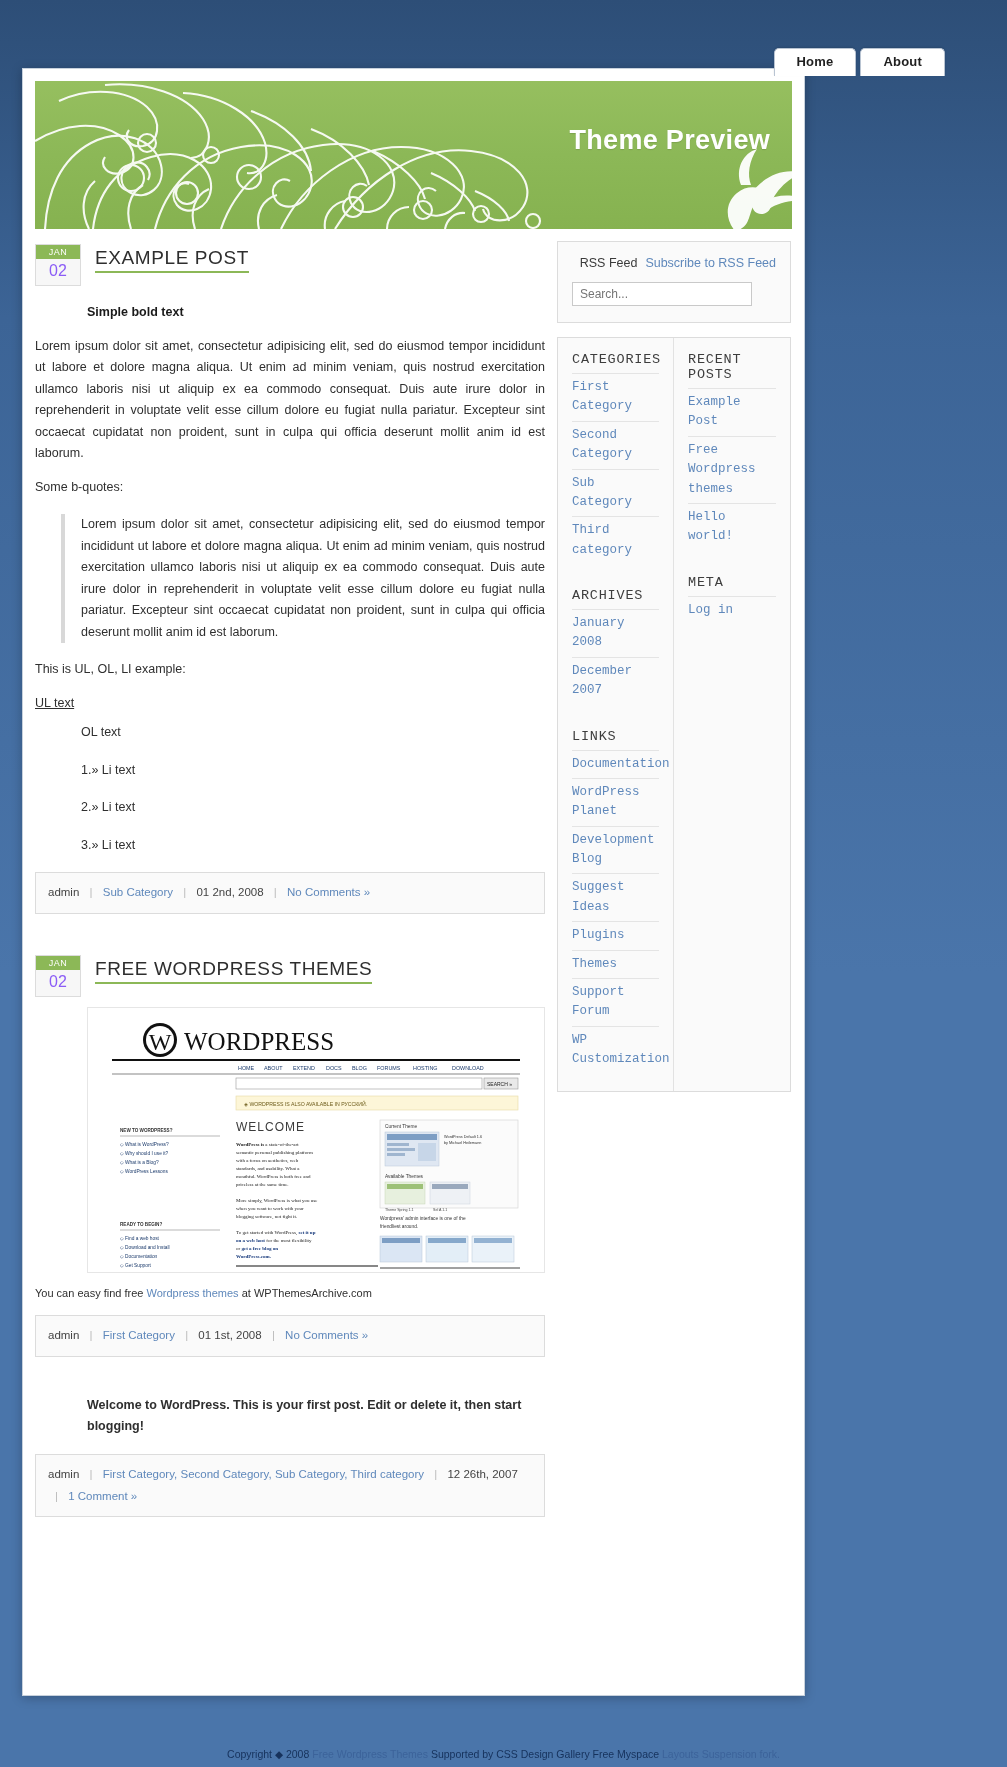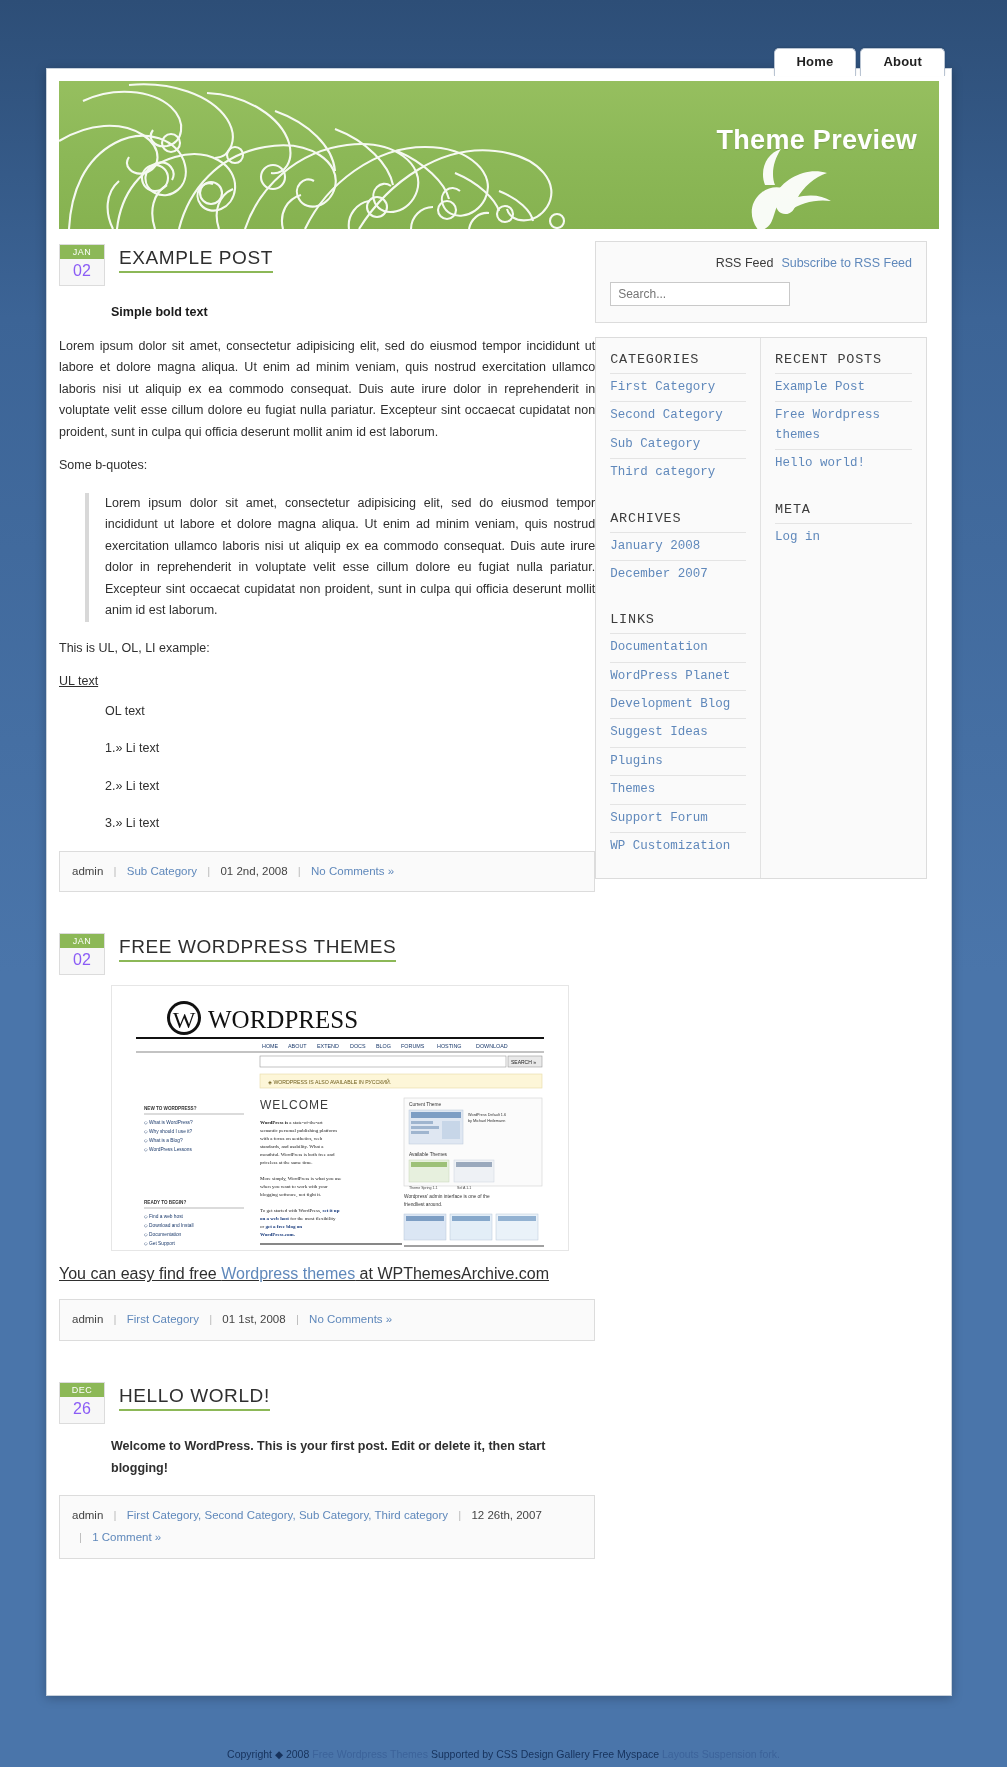--- a/index.html
+++ b/index.html
@@ -31,25 +31,24 @@
     line-height:1.1;
     letter-spacing:.2px;
     box-shadow:0 -1px 2px rgba(0,0,0,.12);
     cursor:pointer;
   }
   .tab.inactive { color:#1f1f1f; }
 
   
   #page {
     position:absolute; left:22px; top:68px;
-    width:906px; height:1628px;
+    width:783px; height:1628px;
     background:#fff;
     border:1px solid #c7d1dc;
     box-shadow:0 2px 10px rgba(0,0,0,.25);
-    margin-left:24px;
   }
 
   
   #banner {
     position:relative;
     margin:12px 12px 0 12px;
     height:148px;
     background:linear-gradient(180deg,#96bf5f 0%,#8cb857 50%,#86b250 100%);
     overflow:hidden;
   }
@@ -58,21 +57,21 @@
     position:absolute;
     right:22px; top:44px;
     color:#ffffff;
     font-size:27px;
     font-weight:bold;
     letter-spacing:.3px;
     text-shadow:0 1px 1px rgba(0,0,0,.12);
   }
 
   
-  #cols { display:flex; padding:12px 24px 0 12px; }
+  #cols { display:flex; padding:12px 13px 0 12px; gap:12px; }
   #content { width:572px; }
   #sidebar { width:354px; }
 
   
   .post { position:relative; margin-bottom:38px; }
   .post-head { display:flex; align-items:flex-start; }
   .datebox {
     width:46px; flex:0 0 46px;
     border:1px solid #dcdcdc;
     background:#fff;
@@ -120,21 +119,21 @@
   .ol-level { margin-left:46px; }
 
   
   .post-img-wrap {
     margin:10px 0 10px 52px;
     width:458px; height:266px;
     background:#fff;
     border:1px solid #e6e6e6;
     overflow:hidden;
   }
-  .caption-line { font-size:16px; color:#2f2f2f; margin:14px 0 0 0;text-decoration:underline; }
+  .caption-line { font-size:11px; color:#2f2f2f; margin:14px 0 0 0; }
   .caption-line a { color:#5f88bb; text-decoration:none; }
 
   
   .meta {
     margin-top:16px;
     border:1px solid #dcdcdc;
     background:#fafafa;
     font-size:11.5px;
     color:#444;
     padding:9px 12px;
@@ -406,27 +405,20 @@
           <span class="sep">|</span>
           <a href="#">First Category</a>
           <span class="sep">|</span>
           <span>01 1st, 2008</span>
           <span class="sep">|</span>
           <a href="#">No Comments »</a>
         </div>
       </div>
 
       <div class="post">
-        <div class="post-head">
-          <div class="datebox">
-            <div class="m">DEC</div>
-            <div class="d">26</div>
-          </div>
-          <h2 class="post-title">HELLO WORLD!</h2>
-        </div>
         <div class="post-body">
           <p style="margin-left:52px;text-indent:0;text-align:left;font-weight:bold;">Welcome to WordPress. This is your first post. Edit or delete it, then start blogging!</p>
         </div>
         <div class="meta">
           <span>admin</span>
           <span class="sep">|</span>
           <a href="#">First Category, Second Category, Sub Category, Third category</a>
           <span class="sep">|</span>
           <span>12 26th, 2007</span>
           <br>

